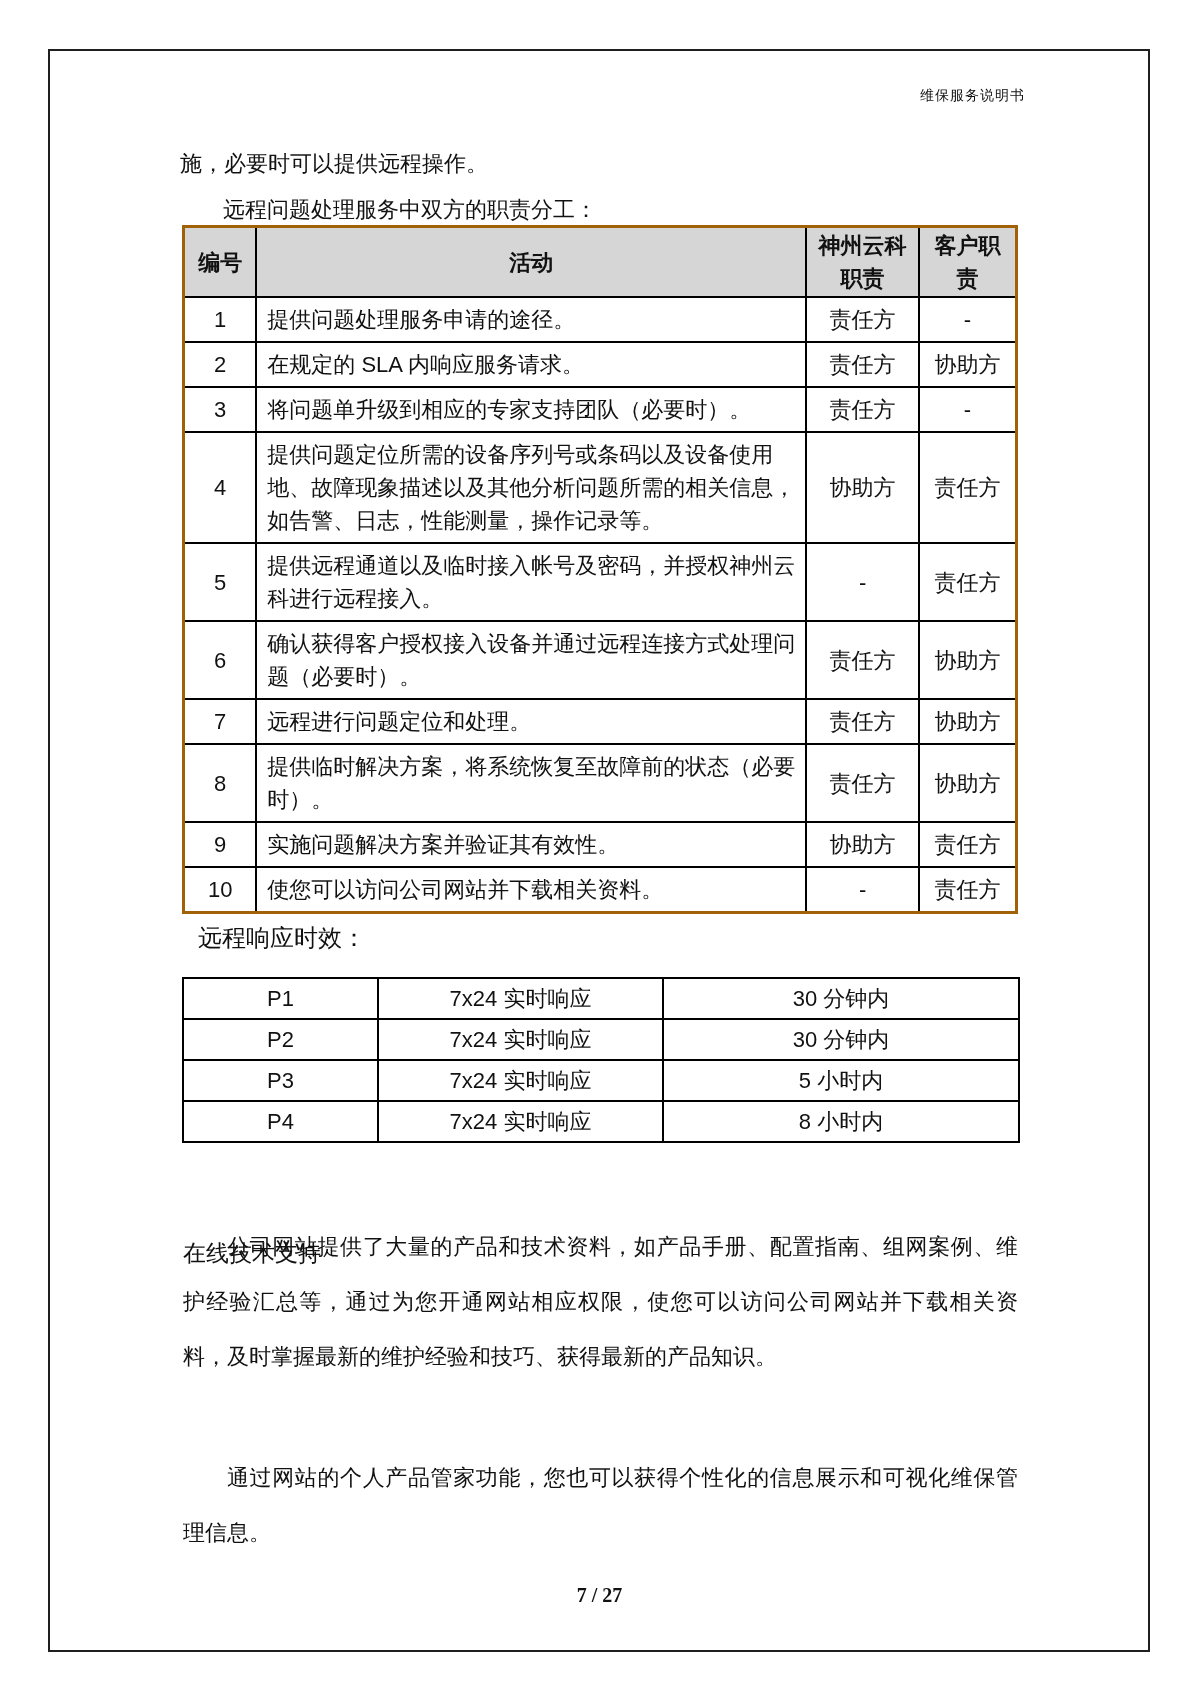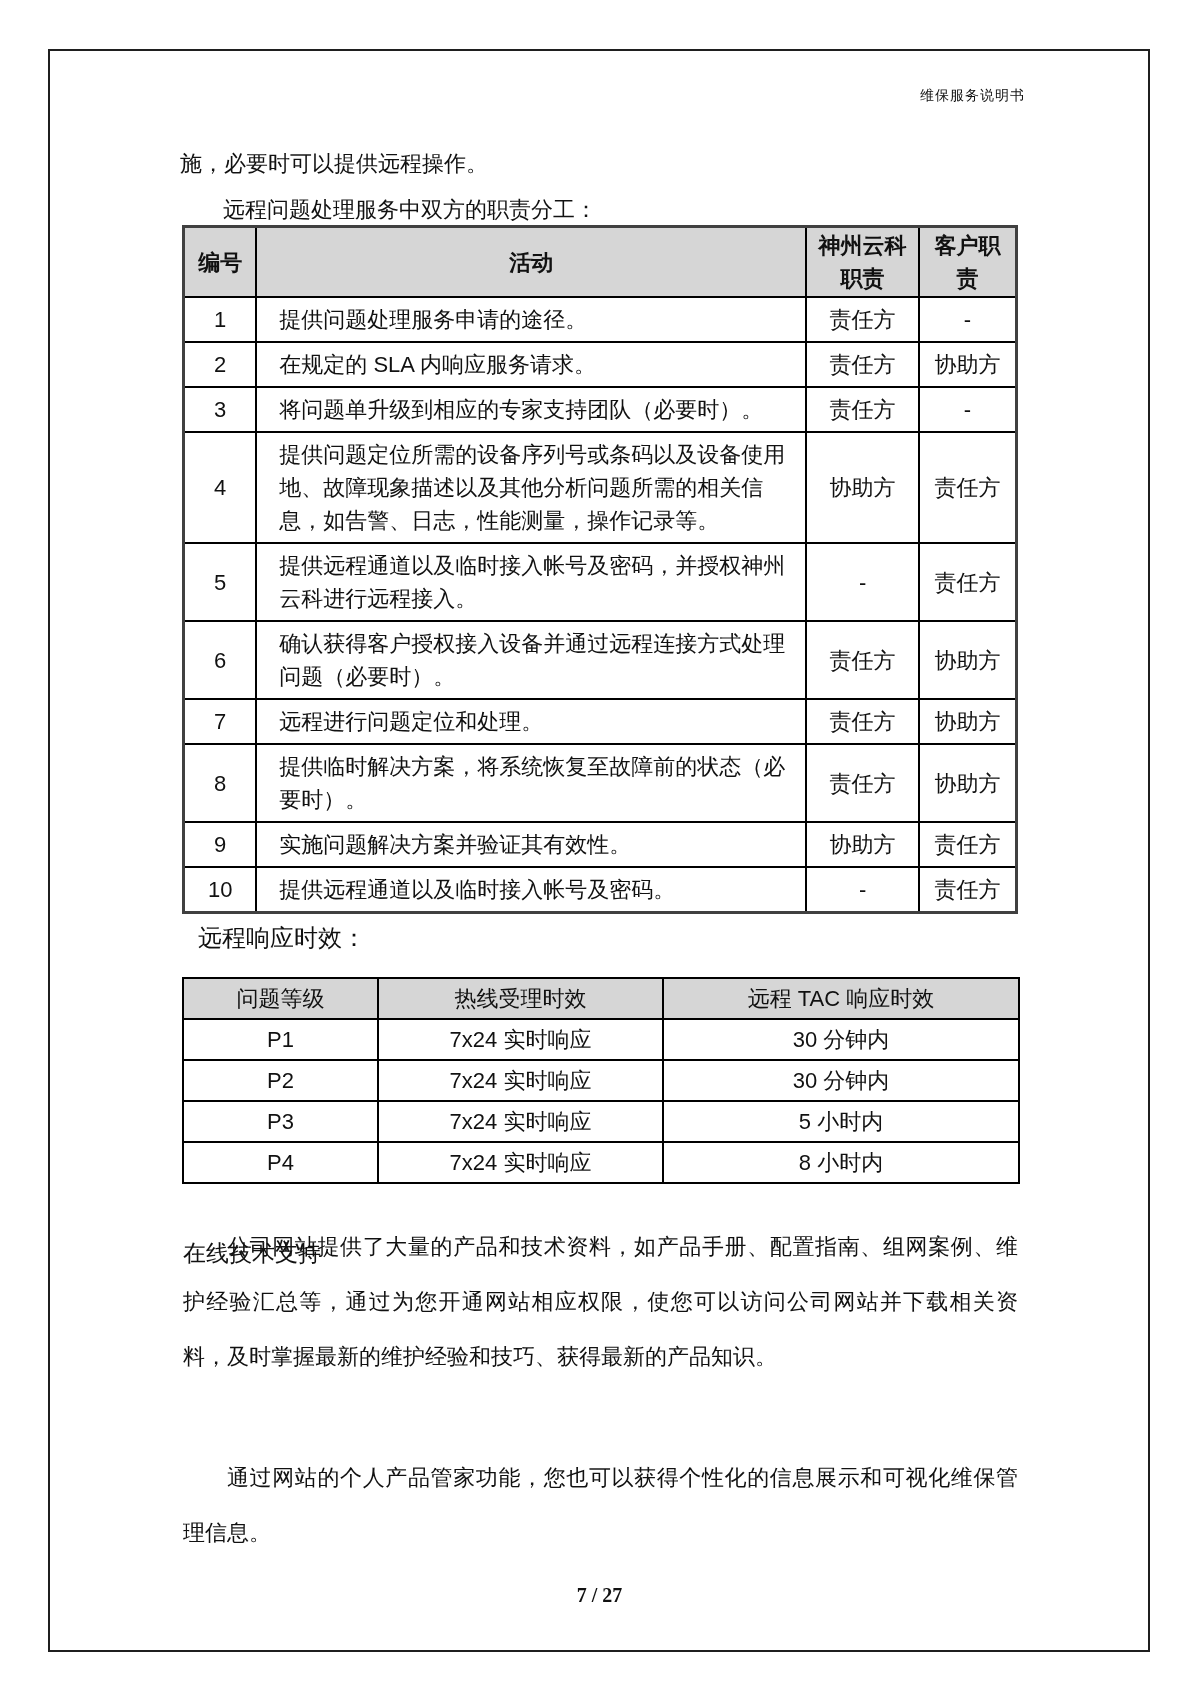--- a/index.html
+++ b/index.html
@@ -16,24 +16,24 @@
     position:absolute;top:84px;right:175px;
     font-family:"Liberation Serif","DejaVu Serif",serif;
     font-size:14px;line-height:24px;color:#111;letter-spacing:1px;
   }
   .intro-line1{position:absolute;left:180px;top:147px;font-size:22px;line-height:33px;}
   .intro-line2{position:absolute;left:223px;top:193px;font-size:22px;line-height:33px;text-align:center;}
 
   table{border-collapse:collapse;table-layout:fixed;background:#fff;}
   td,th{box-sizing:border-box;vertical-align:middle;font-size:22px;line-height:33px;color:#111;}
 
-  .resp-table{position:absolute;left:182px;top:225px;width:836px;border:3px solid #404040;}
+  .resp-table{position:absolute;left:182px;top:225px;width:836px;border:3px solid #a16207;}
   .resp-table td{border:2px solid #000;padding:5px 4px;}
   .resp-table .col-no{width:71px;text-align:center;}
-  .resp-table .col-act{width:536px;text-align:left;padding-left:22px;padding-right:6px;}
+  .resp-table .col-act{width:536px;text-align:left;padding-left:10px;padding-right:6px;}
   .resp-table .col-dxc{width:110px;text-align:center;}
   .resp-table .col-cust{width:95px;text-align:center;}
   .resp-table .hdr td{background:#d6d6d6;font-weight:bold;text-align:center;padding:1px 4px;}
 
   .resp-title{position:absolute;left:198px;top:921px;font-size:24px;line-height:33px;}
 
   .time-table{position:absolute;left:182px;top:977px;width:836px;border:2px solid #000;}
   .time-table td{border:2px solid #000;padding:3px 4px;text-align:center;}
   .time-table .c1{width:195px;}
   .time-table .c2{width:285px;}
@@ -121,36 +121,31 @@
       <td class="col-cust">协助方</td>
     </tr>
     <tr>
       <td class="col-no">9</td>
       <td class="col-act">实施问题解决方案并验证其有效性。</td>
       <td class="col-dxc">协助方</td>
       <td class="col-cust">责任方</td>
     </tr>
     <tr>
       <td class="col-no">10</td>
-      <td class="col-act">提供远程通道以及临时接入帐号及密码。</td>
+      <td class="col-act">使您可以访问公司网站并下载相关资料。</td>
       <td class="col-dxc">-</td>
       <td class="col-cust">责任方</td>
     </tr>
   </tbody>
 </table>
 
 <div class="resp-title">远程响应时效：</div>
 
 <table class="time-table">
   <tbody>
-    <tr class="hdr">
-      <td class="c1">问题等级</td>
-      <td class="c2">热线受理时效</td>
-      <td class="c3">远程 TAC 响应时效</td>
-    </tr>
     <tr>
       <td class="c1">P1</td>
       <td class="c2">7x24 实时响应</td>
       <td class="c3">30 分钟内</td>
     </tr>
     <tr>
       <td class="c1">P2</td>
       <td class="c2">7x24 实时响应</td>
       <td class="c3">30 分钟内</td>
     </tr>

